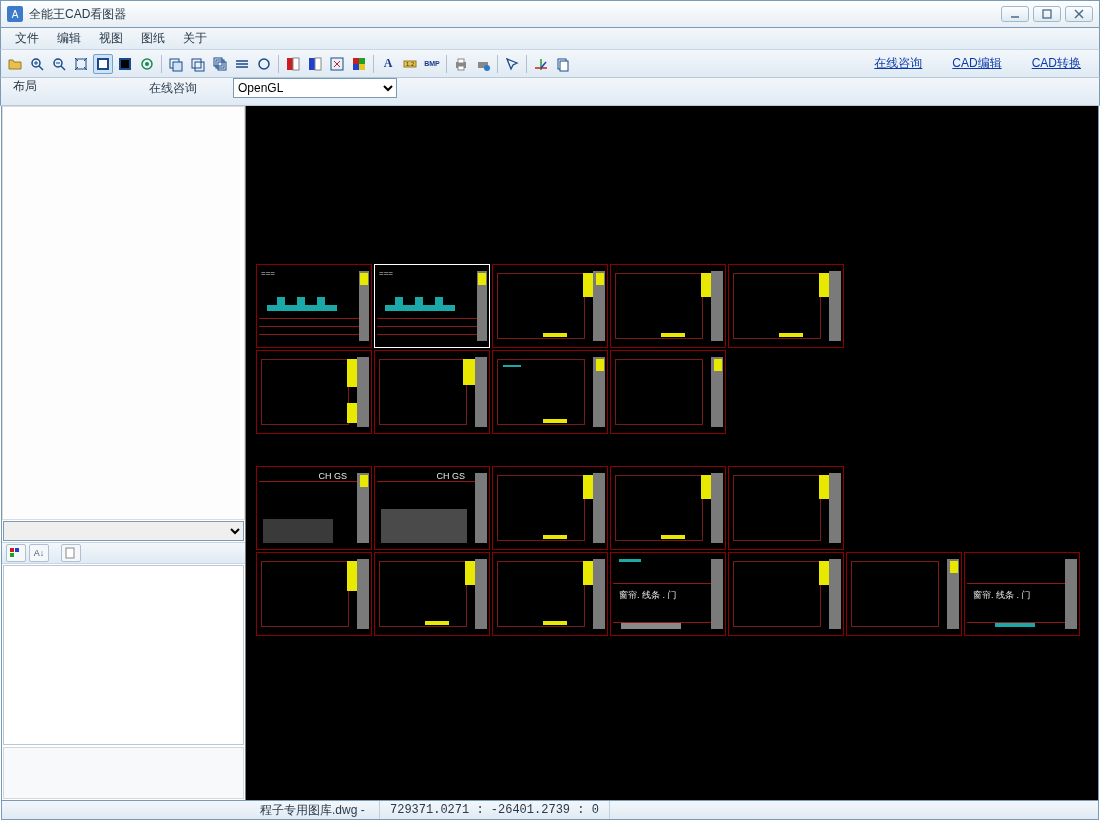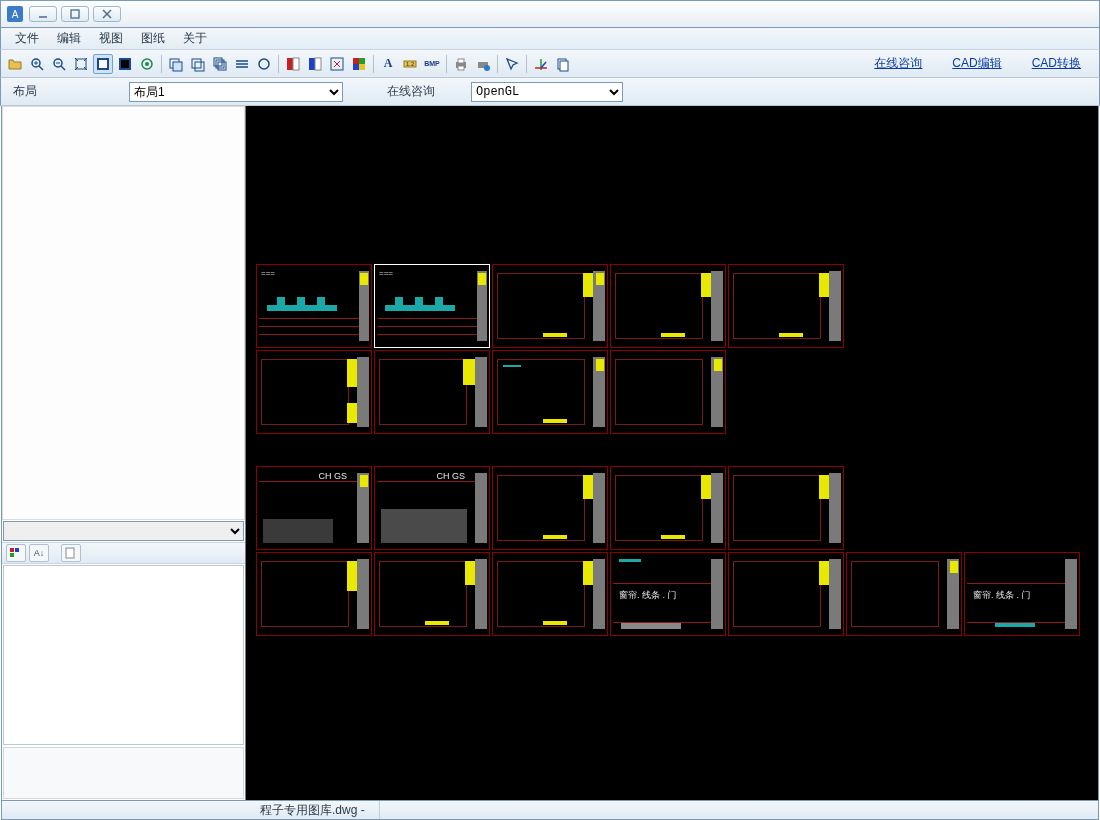--- a/index.html
+++ b/index.html
@@ -18,25 +18,25 @@
 
 
 .toolbar { height: 28px; background: linear-gradient(#f3f7fb,#e0eaf3); border: 1px solid #b8c8d6; border-top: none; border-left: 1px solid #7a9bb8; border-right: 1px solid #7a9bb8; display: flex; align-items: center; padding: 0 4px; gap: 2px; }
 .toolbar .tbtn { width: 20px; height: 20px; display: flex; align-items: center; justify-content: center; border: 1px solid transparent; border-radius: 2px; cursor: default; font-size: 12px; color: #1a4a8a; position: relative; }
 .toolbar .tbtn.sel { background: #cfe3f5; border-color: #6fa3d0; }
 .toolbar .sep { width: 1px; height: 18px; background: #b0c0d0; margin: 0 2px; }
 .toolbar .spacer { flex: 1; }
 .toolbar .tlink { color: #0a3aa8; text-decoration: underline; margin: 0 14px; cursor: pointer; font-size: 12px; }
 
 
-.subbar { height: 28px; background: linear-gradient(#f3f7fb,#e0eaf3); border: 1px solid #b8c8d6; border-top: none; border-left: 1px solid #7a9bb8; border-right: 1px solid #7a9bb8; display: flex; align-items: center; padding: 0 12px; gap: 24px; }
+.subbar { height: 28px; background: linear-gradient(#f3f7fb,#e0eaf3); border: 1px solid #b8c8d6; border-top: none; border-left: 1px solid #7a9bb8; border-right: 1px solid #7a9bb8; display: flex; align-items: flex-start; padding: 0 12px; gap: 24px; }
 .subbar .lbl { color: #2a3a4a; min-width: 92px; }
 .subbar select { font-size: 12px; height: 20px; border: 1px solid #7a9bb8; background: #fff; }
 .subbar .sel-layout { width: 214px; }
-.subbar .sel-mode { width: 152px; font-family: Liberation Mono, monospace; }
+.subbar .sel-mode { width: 164px; font-family: Liberation Sans, sans-serif; }
 .modewrap { display: flex; align-items: center; gap: 24px; margin-left: 20px; }
 
 
 .mainwrap { position: absolute; top: 106px; left: 1px; right: 1px; bottom: 20px; border-left: 1px solid #7a9bb8; border-right: 1px solid #7a9bb8; display: flex; }
 .leftpanel { width: 244px; background: #fff; display: flex; flex-direction: column; border-right: 1px solid #7a7a7a; }
 .leftpanel .topbox { flex: 1; background: #fdfdfd; border: 1px solid #dcdcdc; margin: 0; }
 .leftpanel .dropdown { height: 20px; margin: 1px; }
 .leftpanel .dropdown select { width: 100%; height: 20px; border: 1px solid #7a9bb8; }
 .leftpanel .proptools { height: 22px; background: linear-gradient(#f3f7fb,#e0eaf3); display: flex; align-items: center; padding: 2px 4px; gap: 3px; border-top: 1px solid #c8d6e2; border-bottom: 1px solid #c8d6e2; }
 .leftpanel .proptools .pbtn { width: 20px; height: 18px; border: 1px solid #b0c0d0; border-radius: 2px; background: #f4f8fb; display: flex; align-items: center; justify-content: center; font-size: 10px; color: #3a5a7a; }
@@ -63,20 +63,21 @@
 .statusbar .cell.coord { font-family: "Courier New", monospace; }
 
 
 .ico { width: 16px; height: 16px; }
 </style>
 </head>
 <body>
 
 <div class="titlebar">
   <span class="app-icon">A</span>
+  <span class="title">全能王CAD看图器</span>
   <div class="win-btns">
     <div class="win-btn">
         <svg class="ico" viewBox="0 0 16 16">
           <line x1="4" y1="11" x2="12" y2="11" stroke="#4a6a88" stroke-width="1.5"></line>
         </svg>
       </div>
     <div class="win-btn">
         <svg class="ico" viewBox="0 0 16 16">
           <rect x="4" y="4" width="8" height="8" fill="none" stroke="#4a6a88" stroke-width="1.3"></rect>
         </svg>
@@ -244,23 +245,20 @@
       </svg>
     </div>
   <div class="spacer"></div>
   <span class="tlink">在线咨询</span>
   <span class="tlink">CAD编辑</span>
   <span class="tlink">CAD转换</span>
 </div>
 
 <div class="subbar">
   <span class="lbl">布局</span>
-  <select class="sel-layout">
-    <option>布局1</option>
-  </select>
   <div class="modewrap">
     <span class="lbl" style="min-width:60px">在线咨询</span>
     <select class="sel-mode">
       <option>OpenGL</option>
     </select>
   </div>
 </div>
 
 <div class="mainwrap">
   <div class="leftpanel">
@@ -429,13 +427,14 @@
       <div class="gbar" style="right:2px;top:6px;width:12px;height:70px;"></div>
       <div class="cyan" style="left:30px;bottom:8px;width:40px;height:4px;"></div>
     </div>
 
   </div>
 </div>
 
 <div class="statusbar">
   <div style="width:244px;"></div>
   <div class="cell fn">程子专用图库.dwg -</div>
+  <div class="cell coord">729371.0271 : -26401.2739 : 0</div>
 </div>
 
 </body></html>

